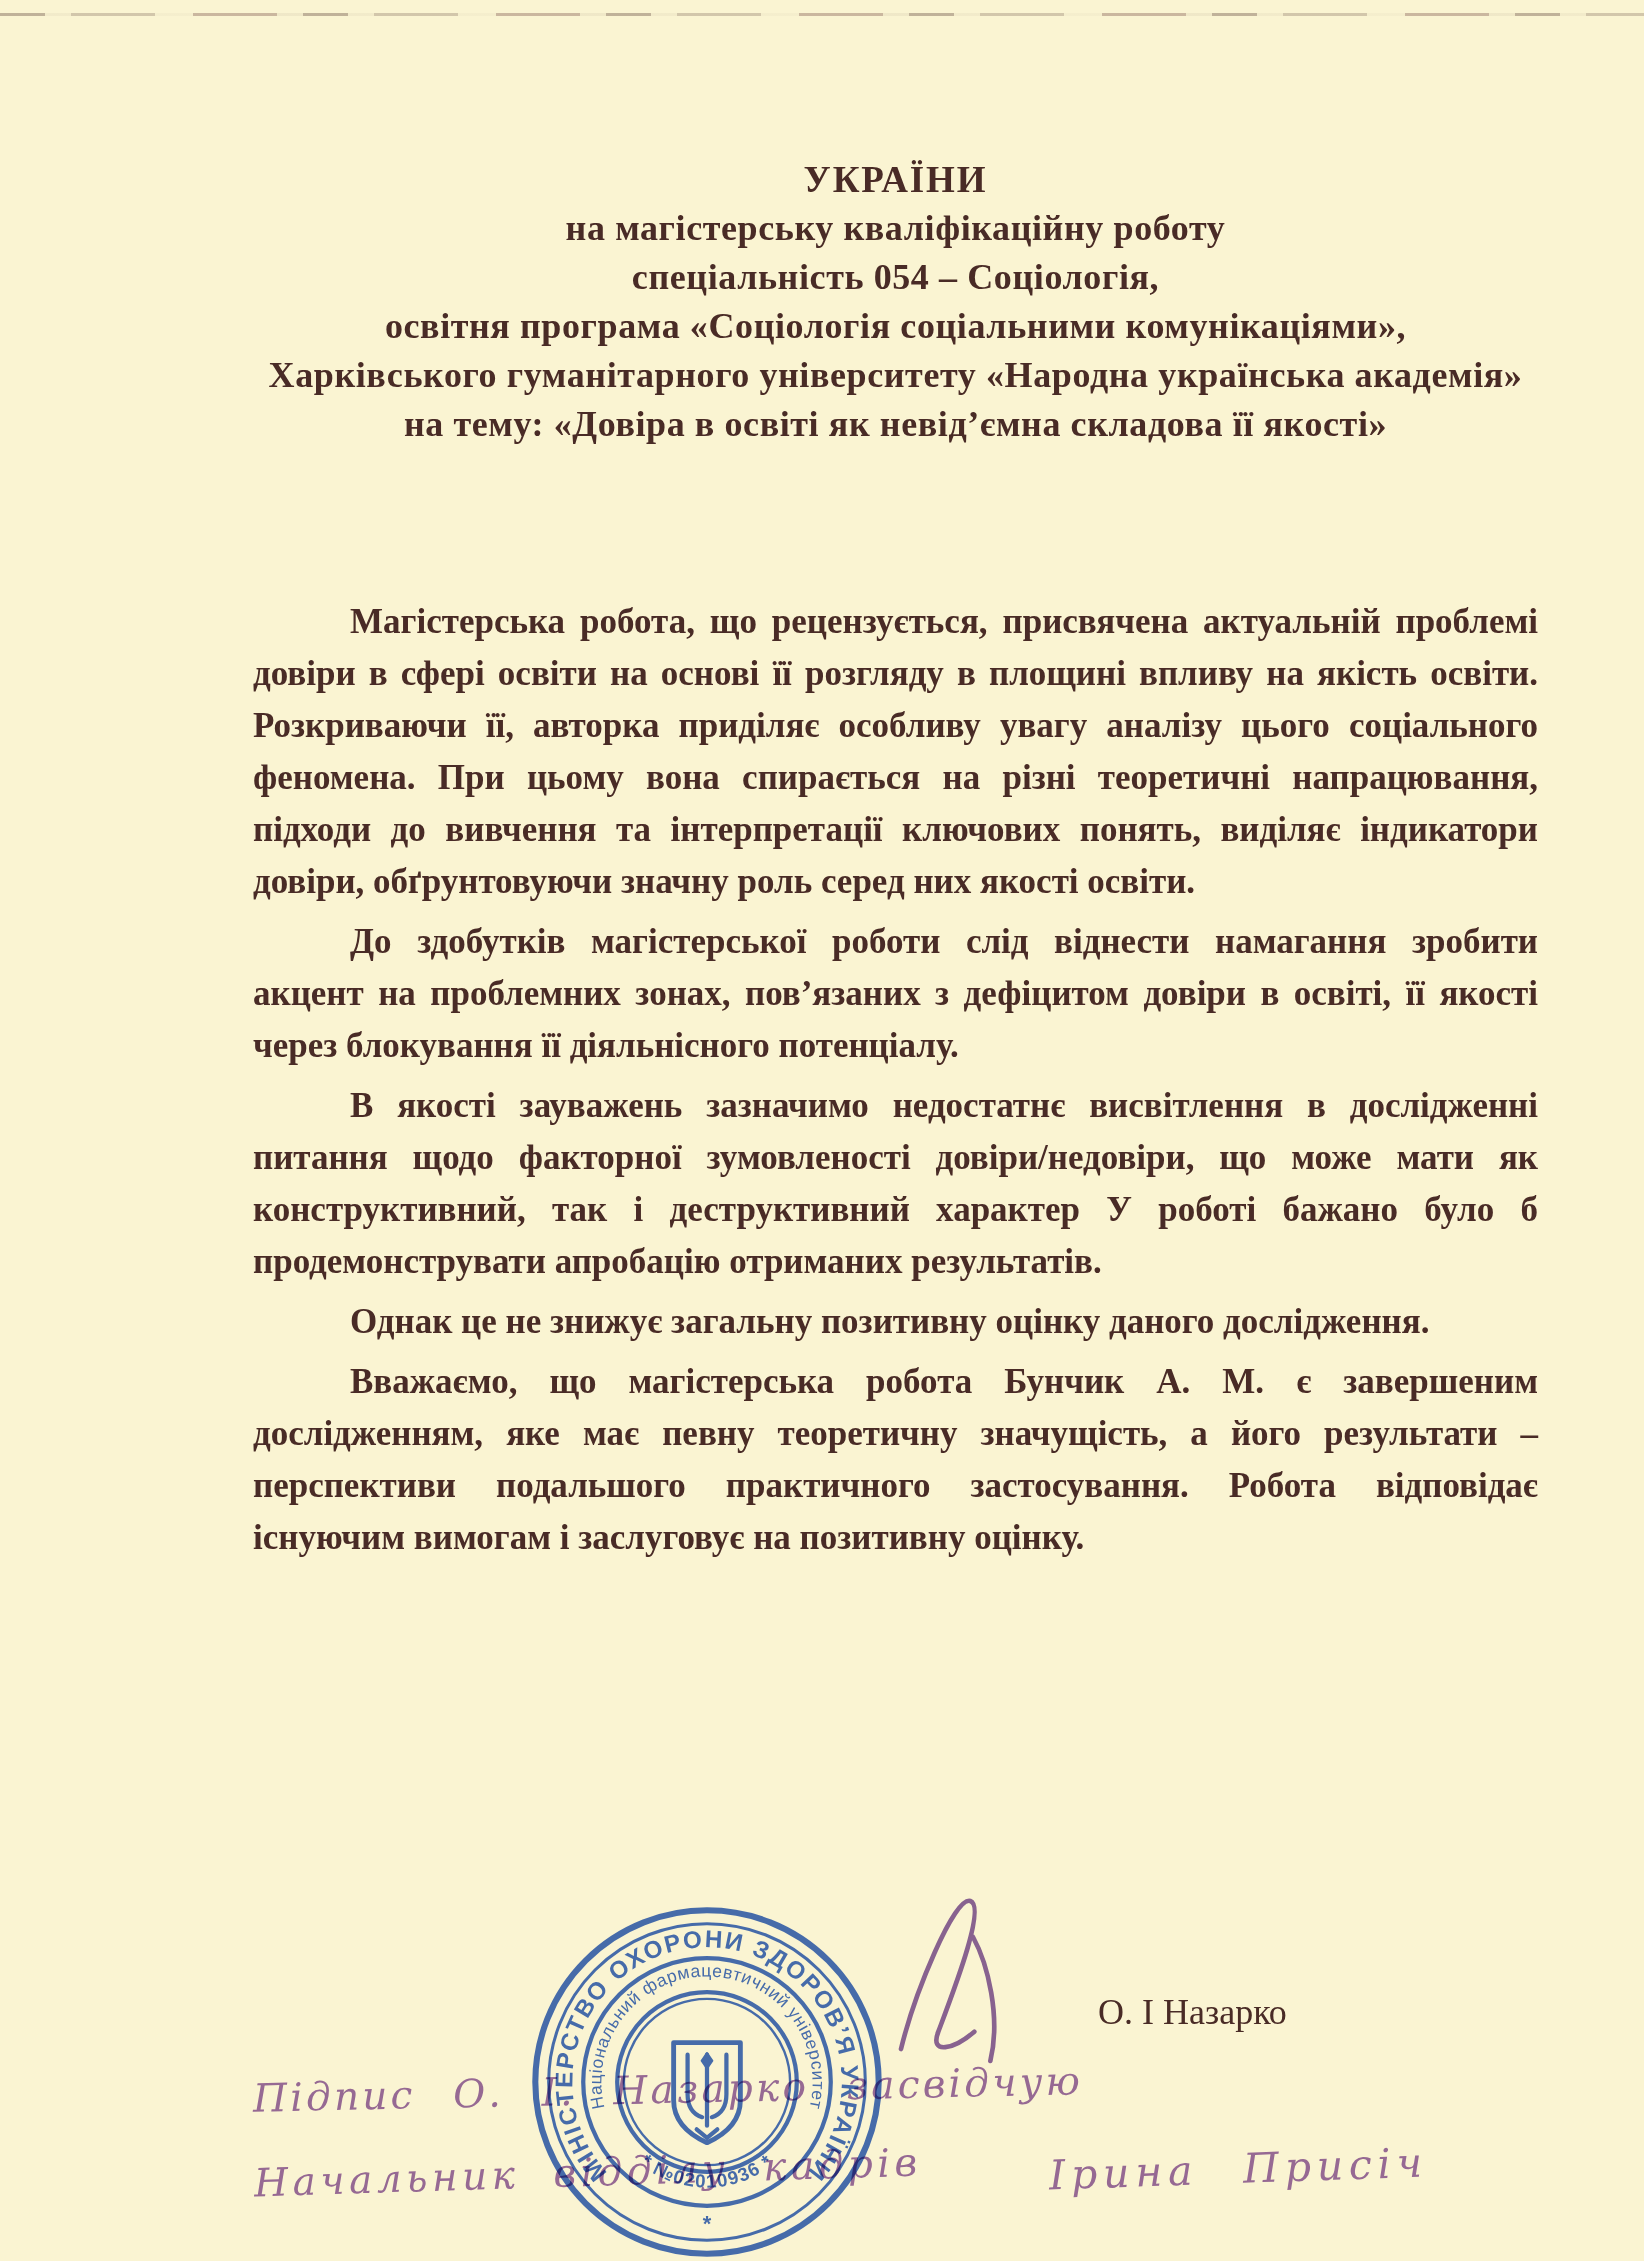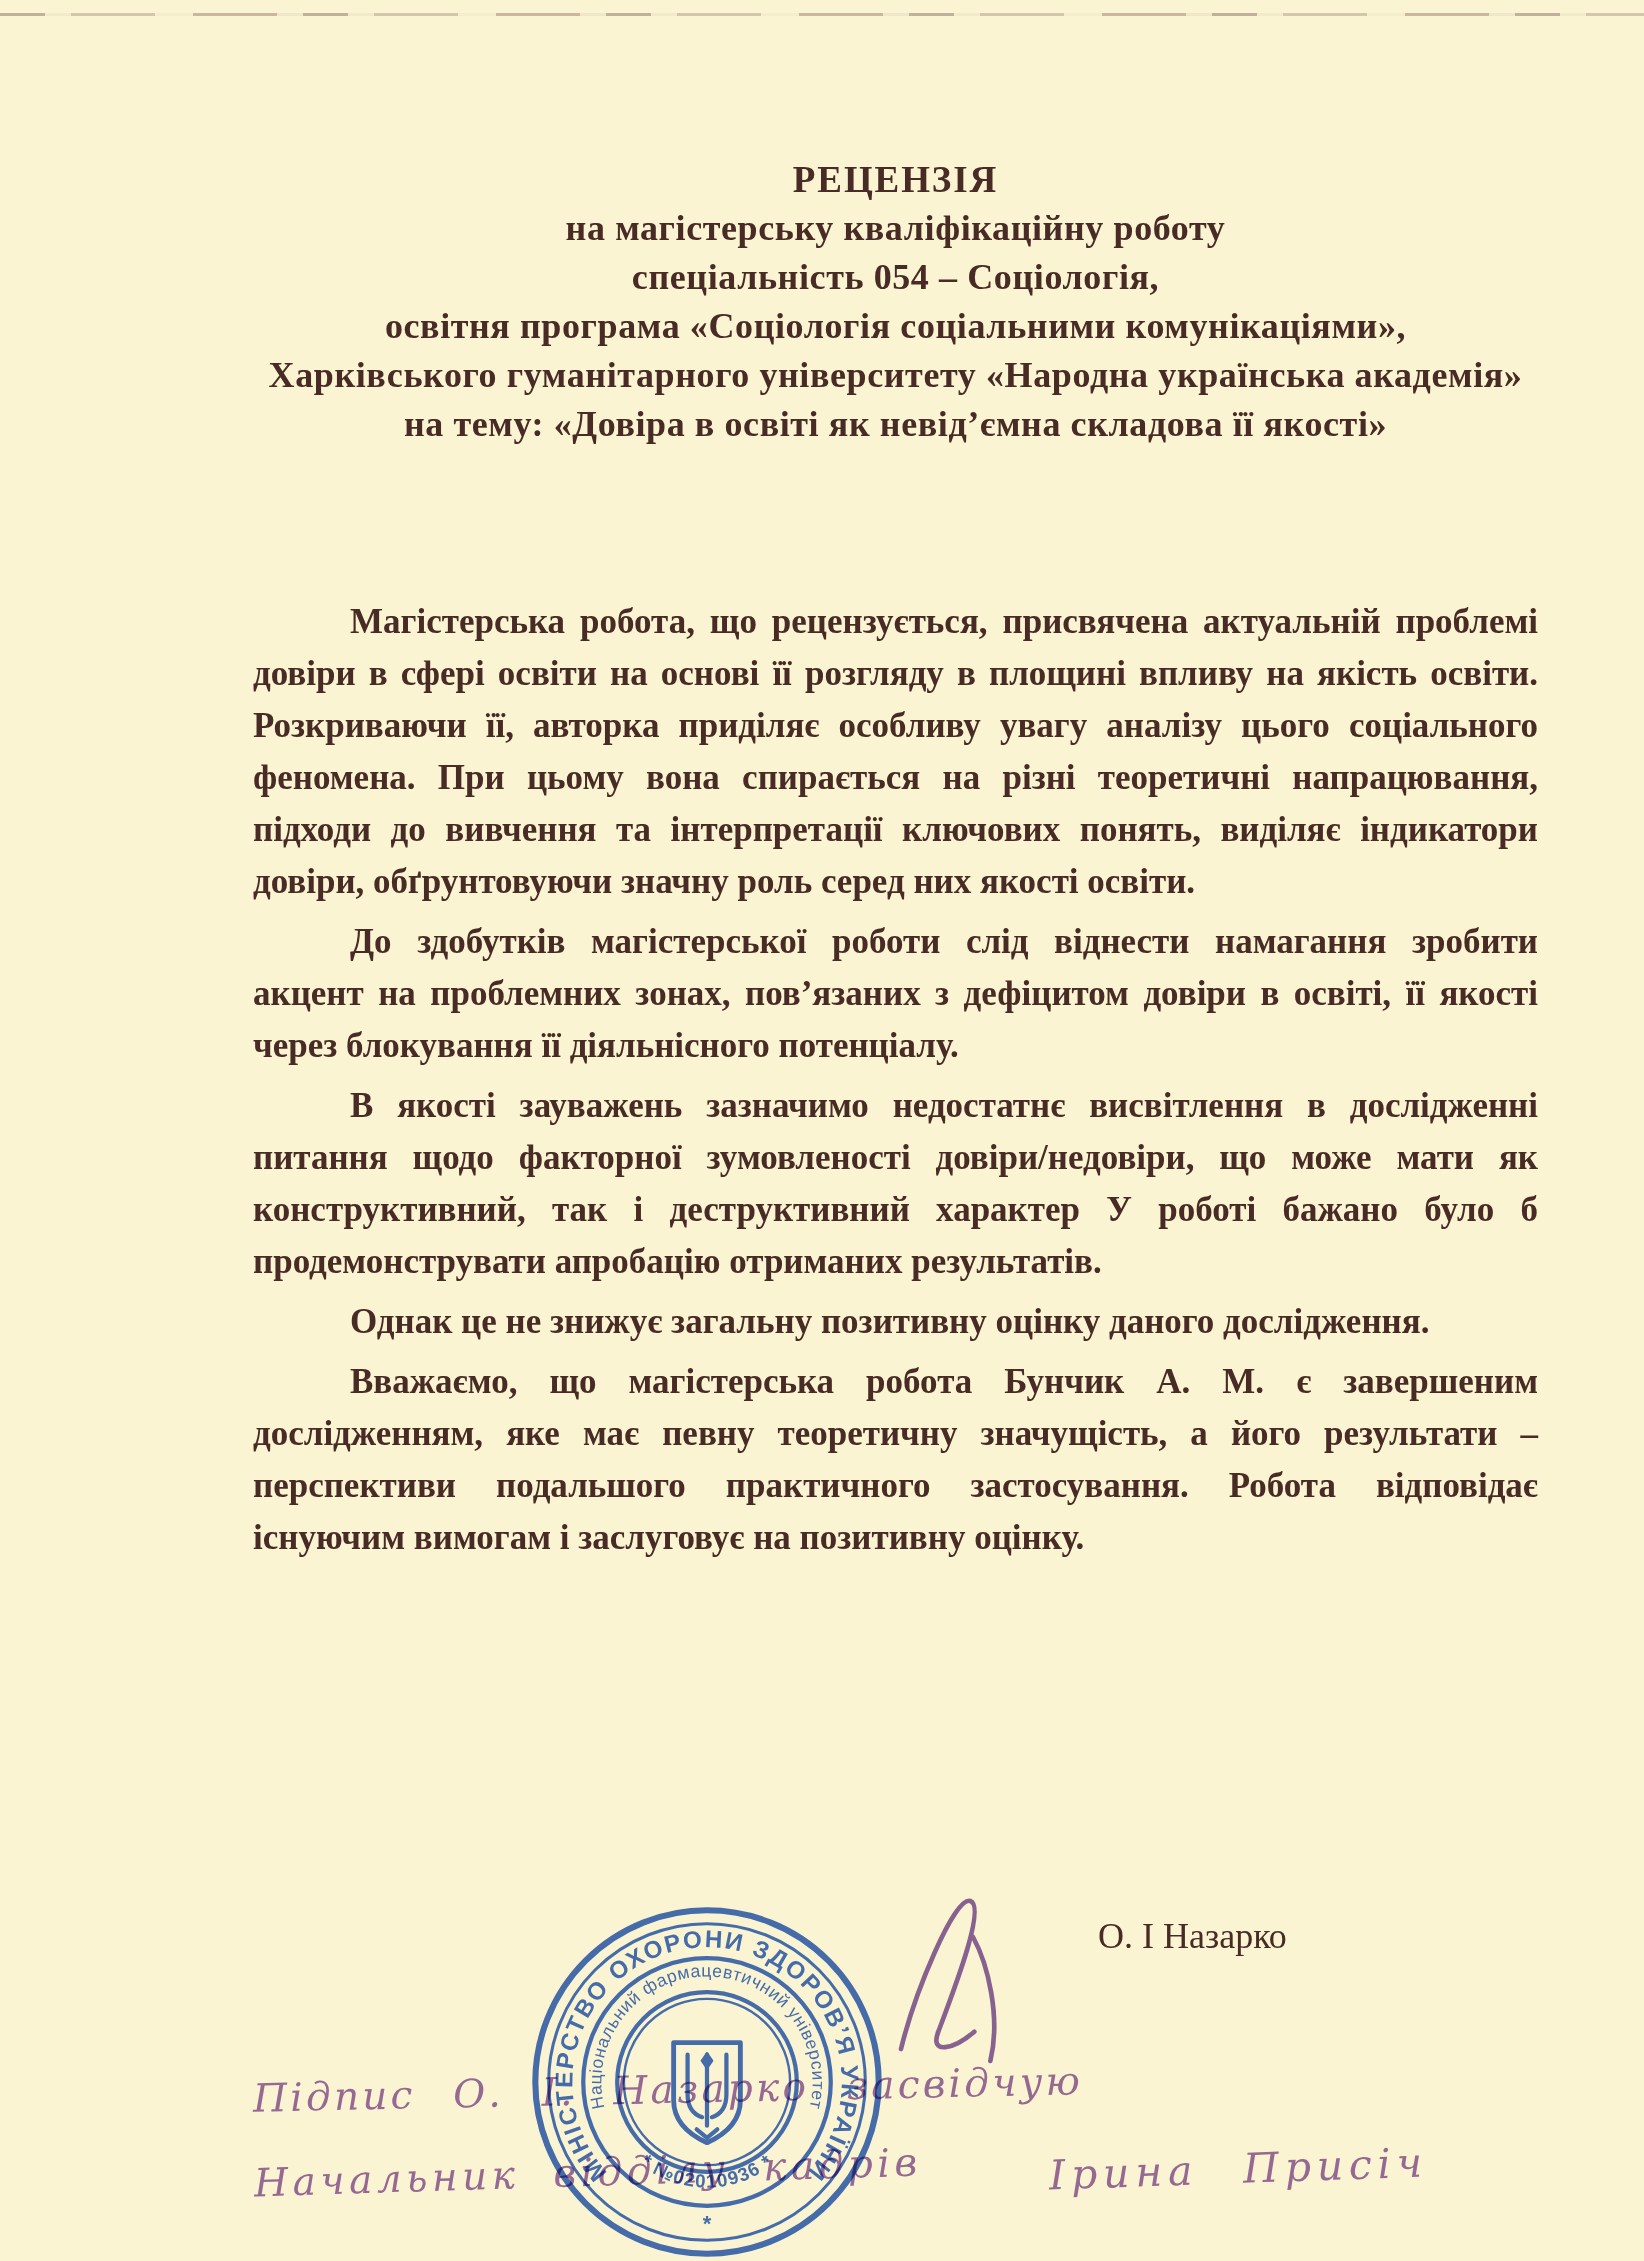--- a/index.html
+++ b/index.html
@@ -31,21 +31,21 @@
     position:absolute;top:588px;left:245px;width:1301px;
     font-size:35px;line-height:52px;text-align:justify;
   }
   .body-block p{margin:8px;text-indent:97px;font-weight:bold;}
   .sig-block{
     position:absolute;top:1817px;left:245px;width:837px;
     font-size:35px;line-height:43px;
   }
   .sig-block .sig-label{margin-bottom:7.7px;}
   .reviewer-name{
-    position:absolute;left:1098px;top:1915px;
+    position:absolute;left:1098px;top:1991px;
     font-size:36px;white-space:nowrap;
   }
   .hand{
     position:absolute;color:#8b5aa8;font-style:italic;
     font-family:"DejaVu Serif","Liberation Serif",serif;
     mix-blend-mode:multiply;opacity:.88;white-space:nowrap;
   }
   .hand-certify{
     left:253px;top:2067px;font-size:39px;
     letter-spacing:3.2px;word-spacing:22px;transform:rotate(-1.2deg);
@@ -72,21 +72,21 @@
   }
 </style>
 </head>
 <body>
 
 <div class="page">
 
   <div class="scan-artifact"></div>
 
   <header class="title-block">
-    <div class="main-title">РЕЦЕНЗІЯ</div>
+    <div class="main-title">УКРАЇНИ</div>
     <div>на магістерську кваліфікаційну роботу</div>
     <div>спеціальність 054 – Соціологія,</div>
     <div>освітня програма «Соціологія соціальними комунікаціями»,</div>
     <div>Харківського гуманітарного університету «Народна українська академія»</div>
     <div>на тему: «Довіра в освіті як невід’ємна складова її якості»</div>
   </header>
 
   <main class="body-block">
     <p>Магістерська робота, що рецензується, присвячена актуальній проблемі довіри в сфері освіти на основі її розгляду в площині впливу на якість освіти. Розкриваючи її, авторка приділяє особливу увагу аналізу цього соціального феномена. При цьому вона спирається на різні теоретичні напрацювання, підходи до вивчення та інтерпретації ключових понять, виділяє індикатори довіри, обґрунтовуючи значну роль серед них якості освіти.</p>
     <p>До здобутків магістерської роботи слід віднести намагання зробити акцент на проблемних зонах, пов’язаних з дефіцитом довіри в освіті, її якості через блокування її діяльнісного потенціалу.</p>

